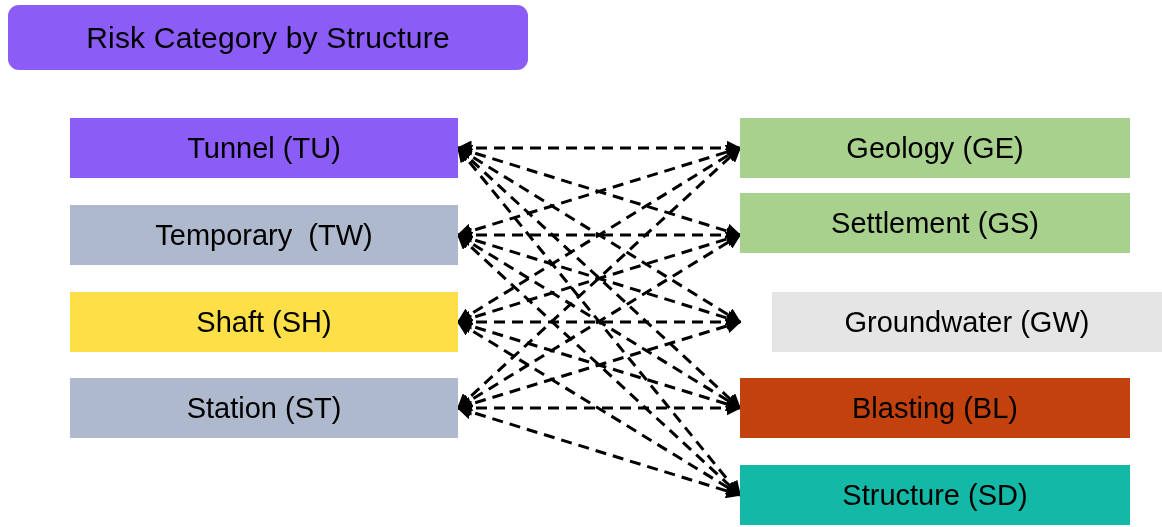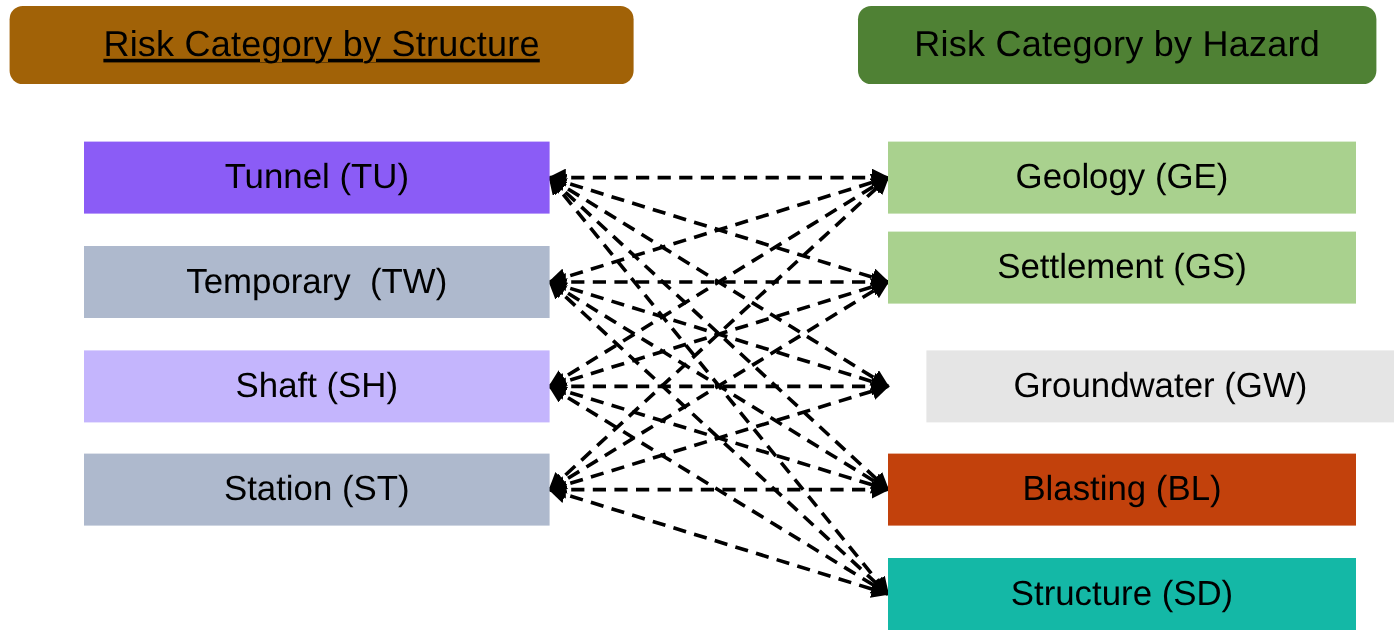--- a/index.html
+++ b/index.html
@@ -82,27 +82,24 @@
     stroke: #000000;
     stroke-width: 3;
     stroke-dasharray: 11 7;
   }
 </style>
 </head>
 <body>
 
 <div id="canvas">
 
-  <div id="header-structure" class="header-pill" style="background: #a16207; text-decoration: underline;">
+  <div id="header-structure" class="header-pill" style="background: #8b5cf6;">
     <span>Risk Category by Structure</span>
   </div>
 
-  <div id="header-hazard" class="header-pill" style="background: rgb(79, 129, 52);">
-    <span>Risk Category by Hazard</span>
-  </div>
 
   <svg id="link-layer" viewBox="0 0 1162 527" xmlns="http://www.w3.org/2000/svg">
     <defs>
       <marker id="arrow-end" viewBox="0 0 10 10" refX="9" refY="5" markerWidth="5" markerHeight="5" orient="auto-start-reverse">
         <path d="M 0 0 L 10 5 L 0 10 z" fill="#000000"></path>
       </marker>
       <marker id="arrow-start" viewBox="0 0 10 10" refX="9" refY="5" markerWidth="5" markerHeight="5" orient="auto-start-reverse">
         <path d="M 0 0 L 10 5 L 0 10 z" fill="#000000"></path>
       </marker>
     </defs>
@@ -126,21 +123,21 @@
         <line x1="458" y1="408" x2="740" y2="235" stroke="#000000" marker-start="url(#arrow-start)" marker-end="url(#arrow-end)"></line>
         <line x1="458" y1="408" x2="740" y2="322" stroke="#000000" marker-start="url(#arrow-start)" marker-end="url(#arrow-end)"></line>
         <line x1="458" y1="408" x2="740" y2="408" stroke="#000000" marker-start="url(#arrow-start)" marker-end="url(#arrow-end)"></line>
         <line x1="458" y1="408" x2="740" y2="495" stroke="#000000" marker-start="url(#arrow-start)" marker-end="url(#arrow-end)"></line>
       </g>
   </svg>
 
   <div id="left-nodes">
       <div class="node node-left" style="top: 118px; background: #8b5cf6;"><span>Tunnel (TU)</span></div>
       <div class="node node-left" style="top: 205px; background: rgb(174, 185, 205);"><span>Temporary  (TW)</span></div>
-      <div class="node node-left" style="top: 292px; background: #c4b5fd;"><span>Shaft (SH)</span></div>
+      <div class="node node-left" style="top: 292px; background: #fde047;"><span>Shaft (SH)</span></div>
       <div class="node node-left" style="top: 378px; background: rgb(174, 185, 205);"><span>Station (ST)</span></div>
     </div>
   <div id="right-nodes">
       <div class="node node-right" style="top: 118px; background: rgb(169, 209, 142);"><span>Geology (GE)</span></div>
       <div class="node node-right" style="top: 193px; background: rgb(169, 209, 142);"><span>Settlement (GS)</span></div>
       <div class="node node-right" style="top: 292px; background: #e5e5e5; margin-left: 32px;"><span>Groundwater (GW)</span></div>
       <div class="node node-right" style="top: 378px; background: #c2410c;"><span>Blasting (BL)</span></div>
       <div class="node node-right" style="top: 465px; background: #14b8a6;"><span>Structure (SD)</span></div>
     </div>
 

